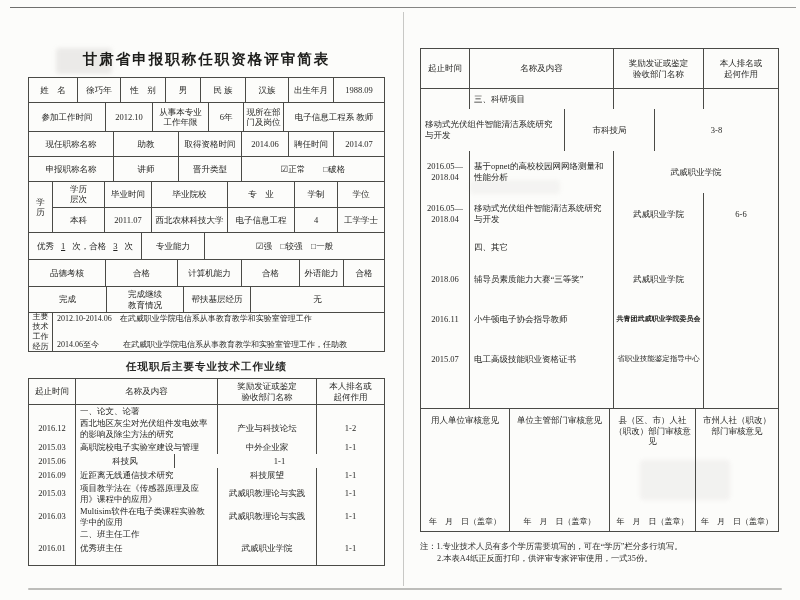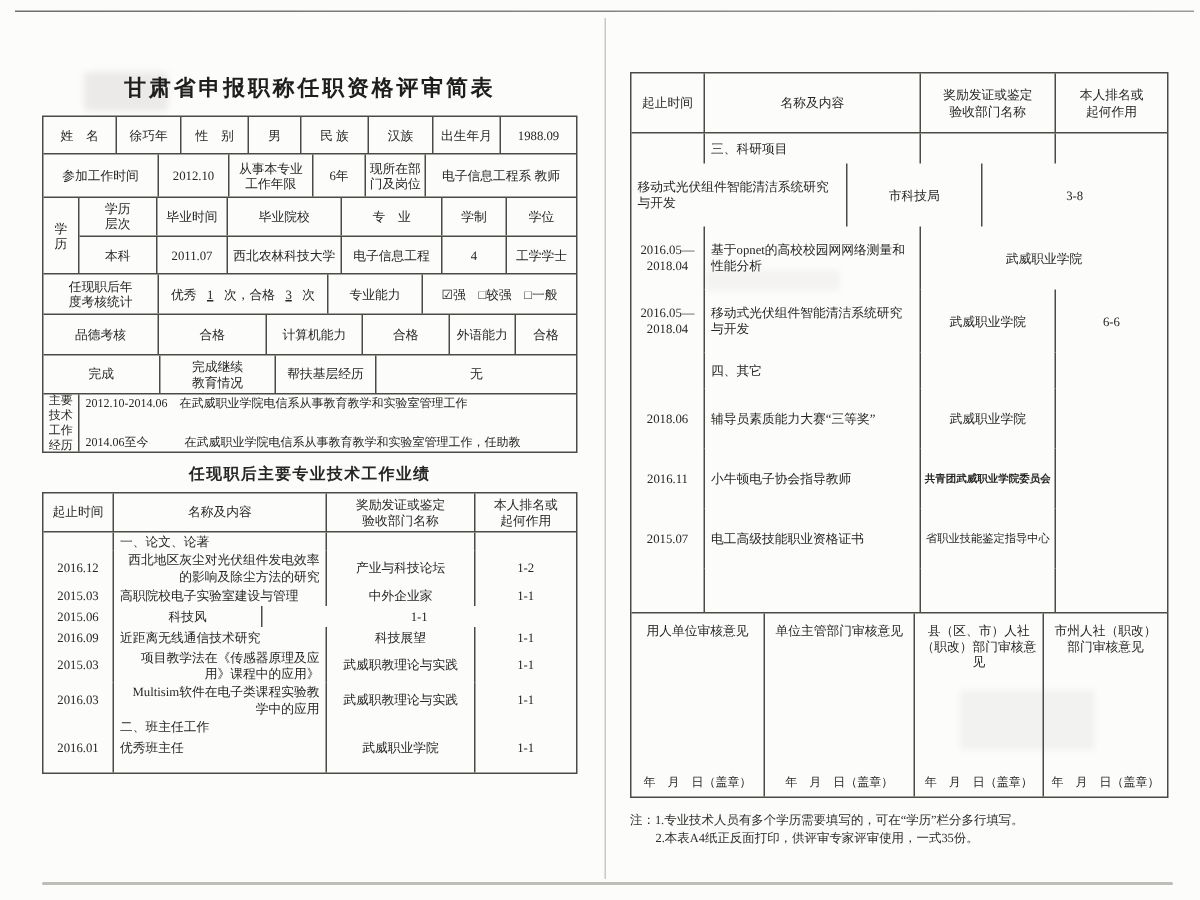--- a/index.html
+++ b/index.html
@@ -55,21 +55,21 @@
   .abody{display:flex;flex-direction:column;}
   .arow{display:flex;}
   .acell{
     border-right:1px solid var(--bd);
     display:flex;align-items:center;justify-content:center;
     text-align:center;white-space:pre-line;overflow:hidden;padding:0 2px;
   }
   .acell:last-child{border-right:none;flex:1;}
   .acell.c-name{justify-content:flex-start;text-align:left;padding:0 4px;}
   .ach-left .c-date{width:47px;}
-  .ach-left .c-name{width:142px;text-align:right;}
+  .ach-left .c-name{width:142px;}
   .ach-left .c-dept{width:99px;}
   .ach-right .c-date{width:49px;}
   .ach-right .c-name{width:144px;}
   .ach-right .c-dept{width:90px;}
   .fill{flex:1;}
   .small-dept{font-size:7px;font-weight:bold;}
 
   
   .sig-row{display:flex;border-top:1px solid var(--bd);height:123px;}
   .sig-cell{
@@ -117,21 +117,39 @@
         <div class="tcell" style="width:77px">参加工作时间</div>
         <div class="tcell" style="width:47px">2012.10</div>
         <div class="tcell" style="width:56px">从事本专业
 工作年限</div>
         <div class="tcell" style="width:35px">6年</div>
         <div class="tcell" style="width:40px">现所在部
 门及岗位</div>
         <div class="tcell">电子信息工程系 教师</div>
       </div>
 
-
+      <div class="trow" style="height:25px">
+        <div class="tcell" style="width:85px">现任职称名称</div>
+        <div class="tcell" style="width:65px">助教</div>
+        <div class="tcell" style="width:63px">取得资格时间</div>
+        <div class="tcell" style="width:47px">2014.06</div>
+        <div class="tcell" style="width:45px">聘任时间</div>
+        <div class="tcell">2014.07</div>
+      </div>
+
+      <div class="trow" style="height:25px">
+        <div class="tcell" style="width:85px">申报职称名称</div>
+        <div class="tcell" style="width:65px">讲师</div>
+        <div class="tcell" style="width:63px">晋升类型</div>
+        <div class="tcell">
+          <span>☑正常</span>
+          <span style="width:18px"></span>
+          <span>□破格</span>
+        </div>
+      </div>
 
       <div class="trow" style="height:51px">
         <div class="tcell" style="width:24px">学
 历</div>
         <div class="vgroup">
           <div class="trow" style="height:25px">
             <div class="tcell" style="width:52px">学历
 层次</div>
             <div class="tcell" style="width:47px">毕业时间</div>
             <div class="tcell" style="width:76px">毕业院校</div>
@@ -144,22 +162,20 @@
             <div class="tcell" style="width:47px">2011.07</div>
             <div class="tcell" style="width:76px">西北农林科技大学</div>
             <div class="tcell" style="width:67px">电子信息工程</div>
             <div class="tcell" style="width:43px">4</div>
             <div class="tcell">工学学士</div>
           </div>
         </div>
       </div>
 
       <div class="trow" style="height:27px">
-        <div class="tcell" style="width:77px">任现职后年
-度考核统计</div>
         <div class="tcell" style="width:113px">
           <span>优秀</span><span class="uline">1</span><span>次，合格</span><span class="uline">3</span><span>次</span>
         </div>
         <div class="tcell" style="width:63px">专业能力</div>
         <div class="tcell">☑强　□较强　□一般</div>
       </div>
 
       <div class="trow" style="height:27px">
         <div class="tcell" style="width:77px">品德考核</div>
         <div class="tcell" style="width:72px">合格</div>

